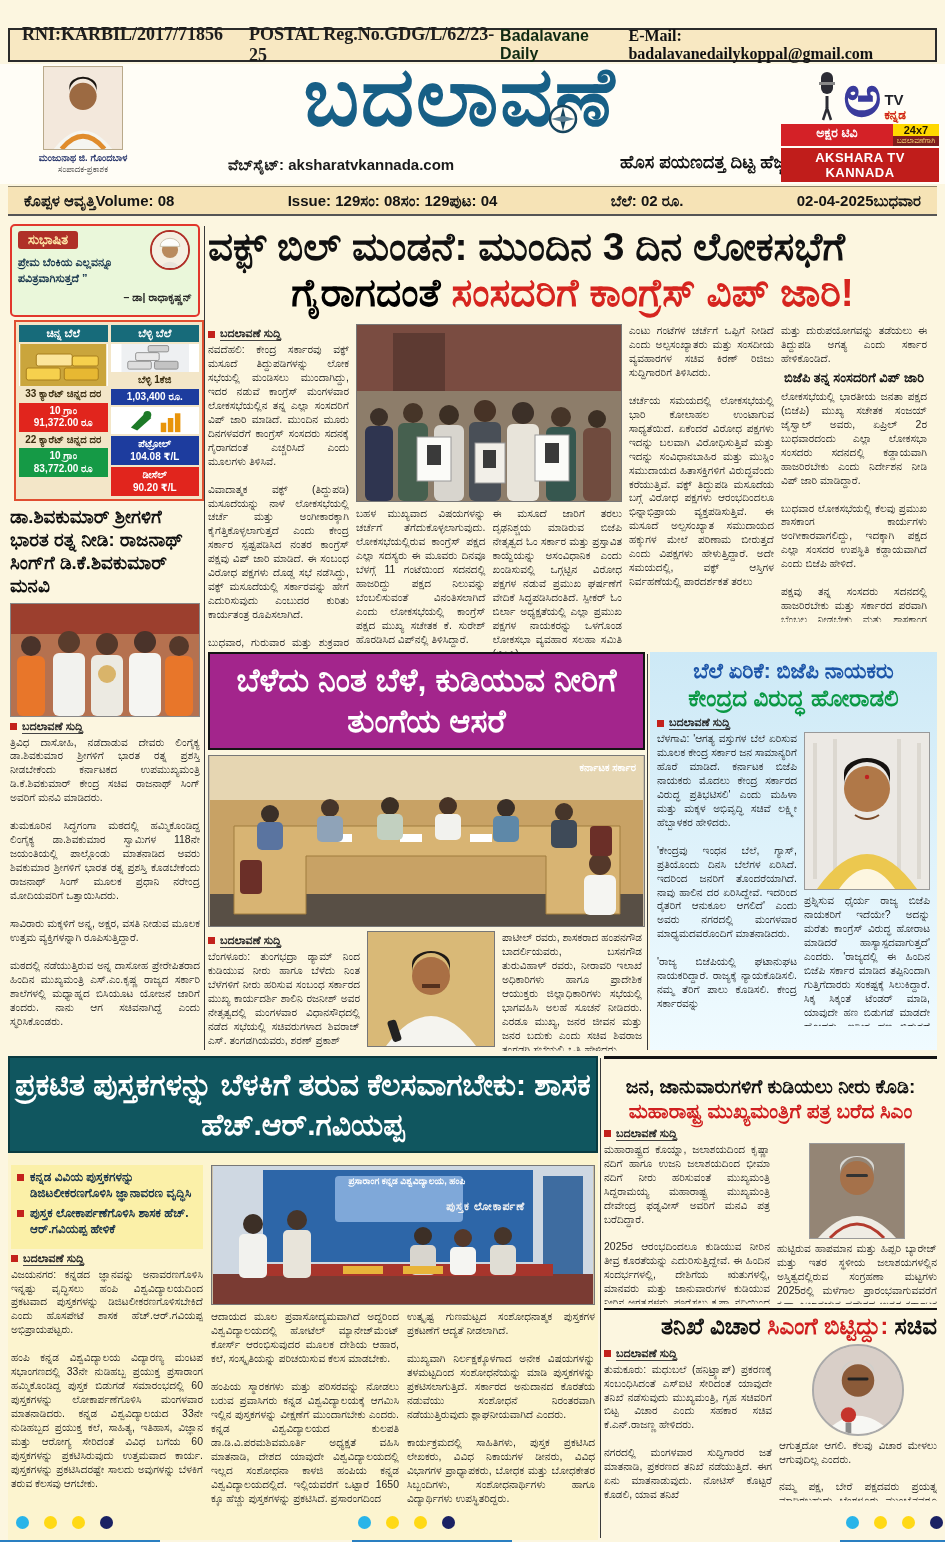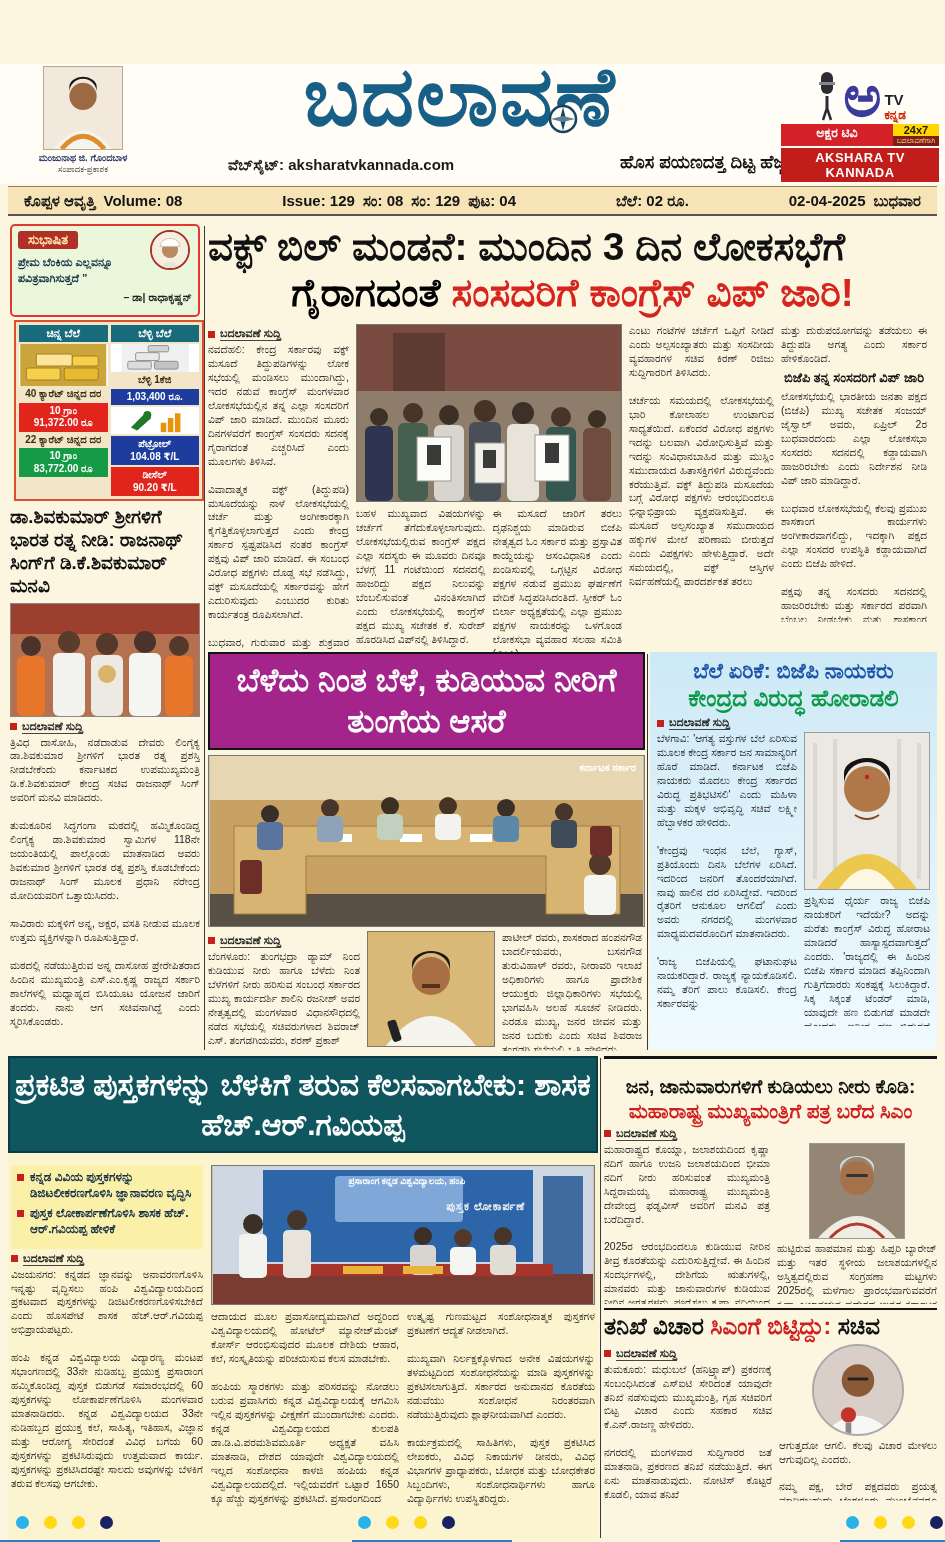--- a/index.html
+++ b/index.html
@@ -40,21 +40,21 @@
   .tv-24 { background:#ffd800; color:#201700; font-size:11px; font-weight:bold; text-align:center; }
   .tv-for { background:#7f1d1d; color:#ffe27a; font-size:7.5px; text-align:center; }
   .tv-strip { margin-top:2px; background:#c01d1b; color:#fff; font-weight:bold;
     font-size:13px; text-align:center; padding:2px 0; letter-spacing:0.5px; }
 
   
   .issueline { position:absolute; left:8px; top:186px; width:929px; height:30px;
     background:#f6e3b6; border-top:1px solid #8b8268; border-bottom:2px solid #555;
     display:flex; align-items:center; justify-content:space-between; padding:0 16px;
     font-weight:bold; font-size:15px; color:#141414; }
-  .il-group { display:flex; gap:8px; }
+  .il-group { display:flex; gap:0; }
 
   
   .byline { display:flex; align-items:center; gap:5px; margin:3px 0 2px; }
   .bsq { width:7px; height:7px; background:#c3221c; display:inline-block; }
   .btext { font-size:11px; font-weight:bold; color:#222; border-bottom:1px solid #444; }
   .col { font-size:10.5px; line-height:1.33; color:#1c1c1c; text-align:justify;
     white-space:pre-line; overflow:hidden; }
   .photo { position:relative; overflow:hidden; background:#cabfa8; }
   .photo svg { display:block; width:100%; height:100%; }
   .vr { position:absolute; width:1px; background:#3a3a3a; }
@@ -141,38 +141,46 @@
     border-top:3px solid #141414; padding-top:16px; }
   .w-head1 { font-size:19px; font-weight:bold; color:#101010; text-align:center; line-height:1.25; }
   .w-head2 { font-size:20px; font-weight:bold; color:#d01f1f; text-align:center; line-height:1.25; }
   .w-body { display:flex; gap:7px; margin-top:2px; height:168px; }
   .w-colL { flex:1; } .w-colR { width:160px; }
   .w-photo { width:96px; height:96px; margin:0 auto 3px; border:1px solid #999; }
 
   
   .probe-story { left:604px; top:1308px; width:333px; height:208px;
     border-top:2px solid #141414; padding-top:3px; }
-  .pr-head { text-align:left; font-size:23px; font-weight:bold; color:#111; line-height:1.2; }
+  .pr-head { text-align:right; font-size:23px; font-weight:bold; color:#111; line-height:1.2; }
   .pr-head .red { color:#d01f1f; }
   .pr-body { display:flex; gap:7px; margin-top:3px; height:168px; }
   .pr-colL { flex:1; } .pr-colR { width:158px; }
   .pr-photo { width:92px; height:92px; border-radius:50%; margin:0 auto 3px;
     border:2px solid #aaa; background:#d9cfc8; }
 
   
   .regdots { position:absolute; top:1516px; display:flex; gap:15px; }
   .dot { width:13px; height:13px; border-radius:50%; }
   .d-cyan { background:#29b4e9; } .d-yellow { background:#ffd916; } .d-navy { background:#1a2163; }
   .bluebar { position:absolute; top:1540px; height:2px; background:#2a7fc1; }
 </style>
 </head>
 <body>
 
 <div class="page">
 
+  <div class="topbar">
+    <span class="tb-group">
+      <span class="tb-serif">RNI:KARBIL/2017/71856</span>
+      <span class="tb-serif">POSTAL Reg.No.GDG/L/62/23-25</span>
+    </span>
+    <span class="tb-center">Badalavane Daily</span>
+    <span class="tb-mail">E-Mail: badalavanedailykoppal@gmail.com</span>
+  </div>
 
   <div class="masthead">
     <div class="editor">
       <div class="photo" style="width:80px;height:84px;margin:0 auto;">
         <svg viewBox="0 0 80 84">
             <rect width="80" height="84" fill="#f3e8dc"></rect>
           <path d="M10 84 Q40 46 70 84 Z" fill="#f5f5f0"></path>
           <path d="M18 84 Q40 58 62 84" fill="none" stroke="#e08c2c" stroke-width="5"></path>
           <circle cx="40" cy="30" r="14" fill="#9c6a42"></circle>
           <path d="M26 26 a14 14 0 0 1 28 0 l0 -6 a14 10 0 0 0 -28 0 Z" fill="#19140f"></path>
@@ -251,21 +259,21 @@
       <div class="r-head">ಚಿನ್ನ ಬೆಲೆ</div>
       <div class="photo r-img">
         <svg viewBox="0 0 86 42">
             <rect width="86" height="42" fill="#caa53c"></rect>
           <rect x="6" y="24" width="34" height="12" rx="2" fill="#f6d04d" stroke="#a87f1d"></rect>
           <rect x="44" y="24" width="34" height="12" rx="2" fill="#e7b832" stroke="#a87f1d"></rect>
           <rect x="16" y="10" width="36" height="12" rx="2" fill="#fce59a" stroke="#a87f1d"></rect>
           <rect x="52" y="12" width="26" height="10" rx="2" fill="#f6d04d" stroke="#a87f1d"></rect>
         </svg>
       </div>
-      <div class="r-label">40 ಕ್ಯಾರೆಟ್ ಚಿನ್ನದ ದರ</div>
+      <div class="r-label">33 ಕ್ಯಾರೆಟ್ ಚಿನ್ನದ ದರ</div>
       <div class="r-price r-red">10 ಗ್ರಾಂ
 91,372.00 ರೂ</div>
       <div class="r-label">22 ಕ್ಯಾರೆಟ್ ಚಿನ್ನದ ದರ</div>
       <div class="r-price r-green">10 ಗ್ರಾಂ
 83,772.00 ರೂ</div>
     </div>
     <div class="r-col">
       <div class="r-head">ಬೆಳ್ಳಿ ಬೆಲೆ</div>
       <div class="photo r-img" style="height:36px">
         <svg viewBox="0 0 86 36">

